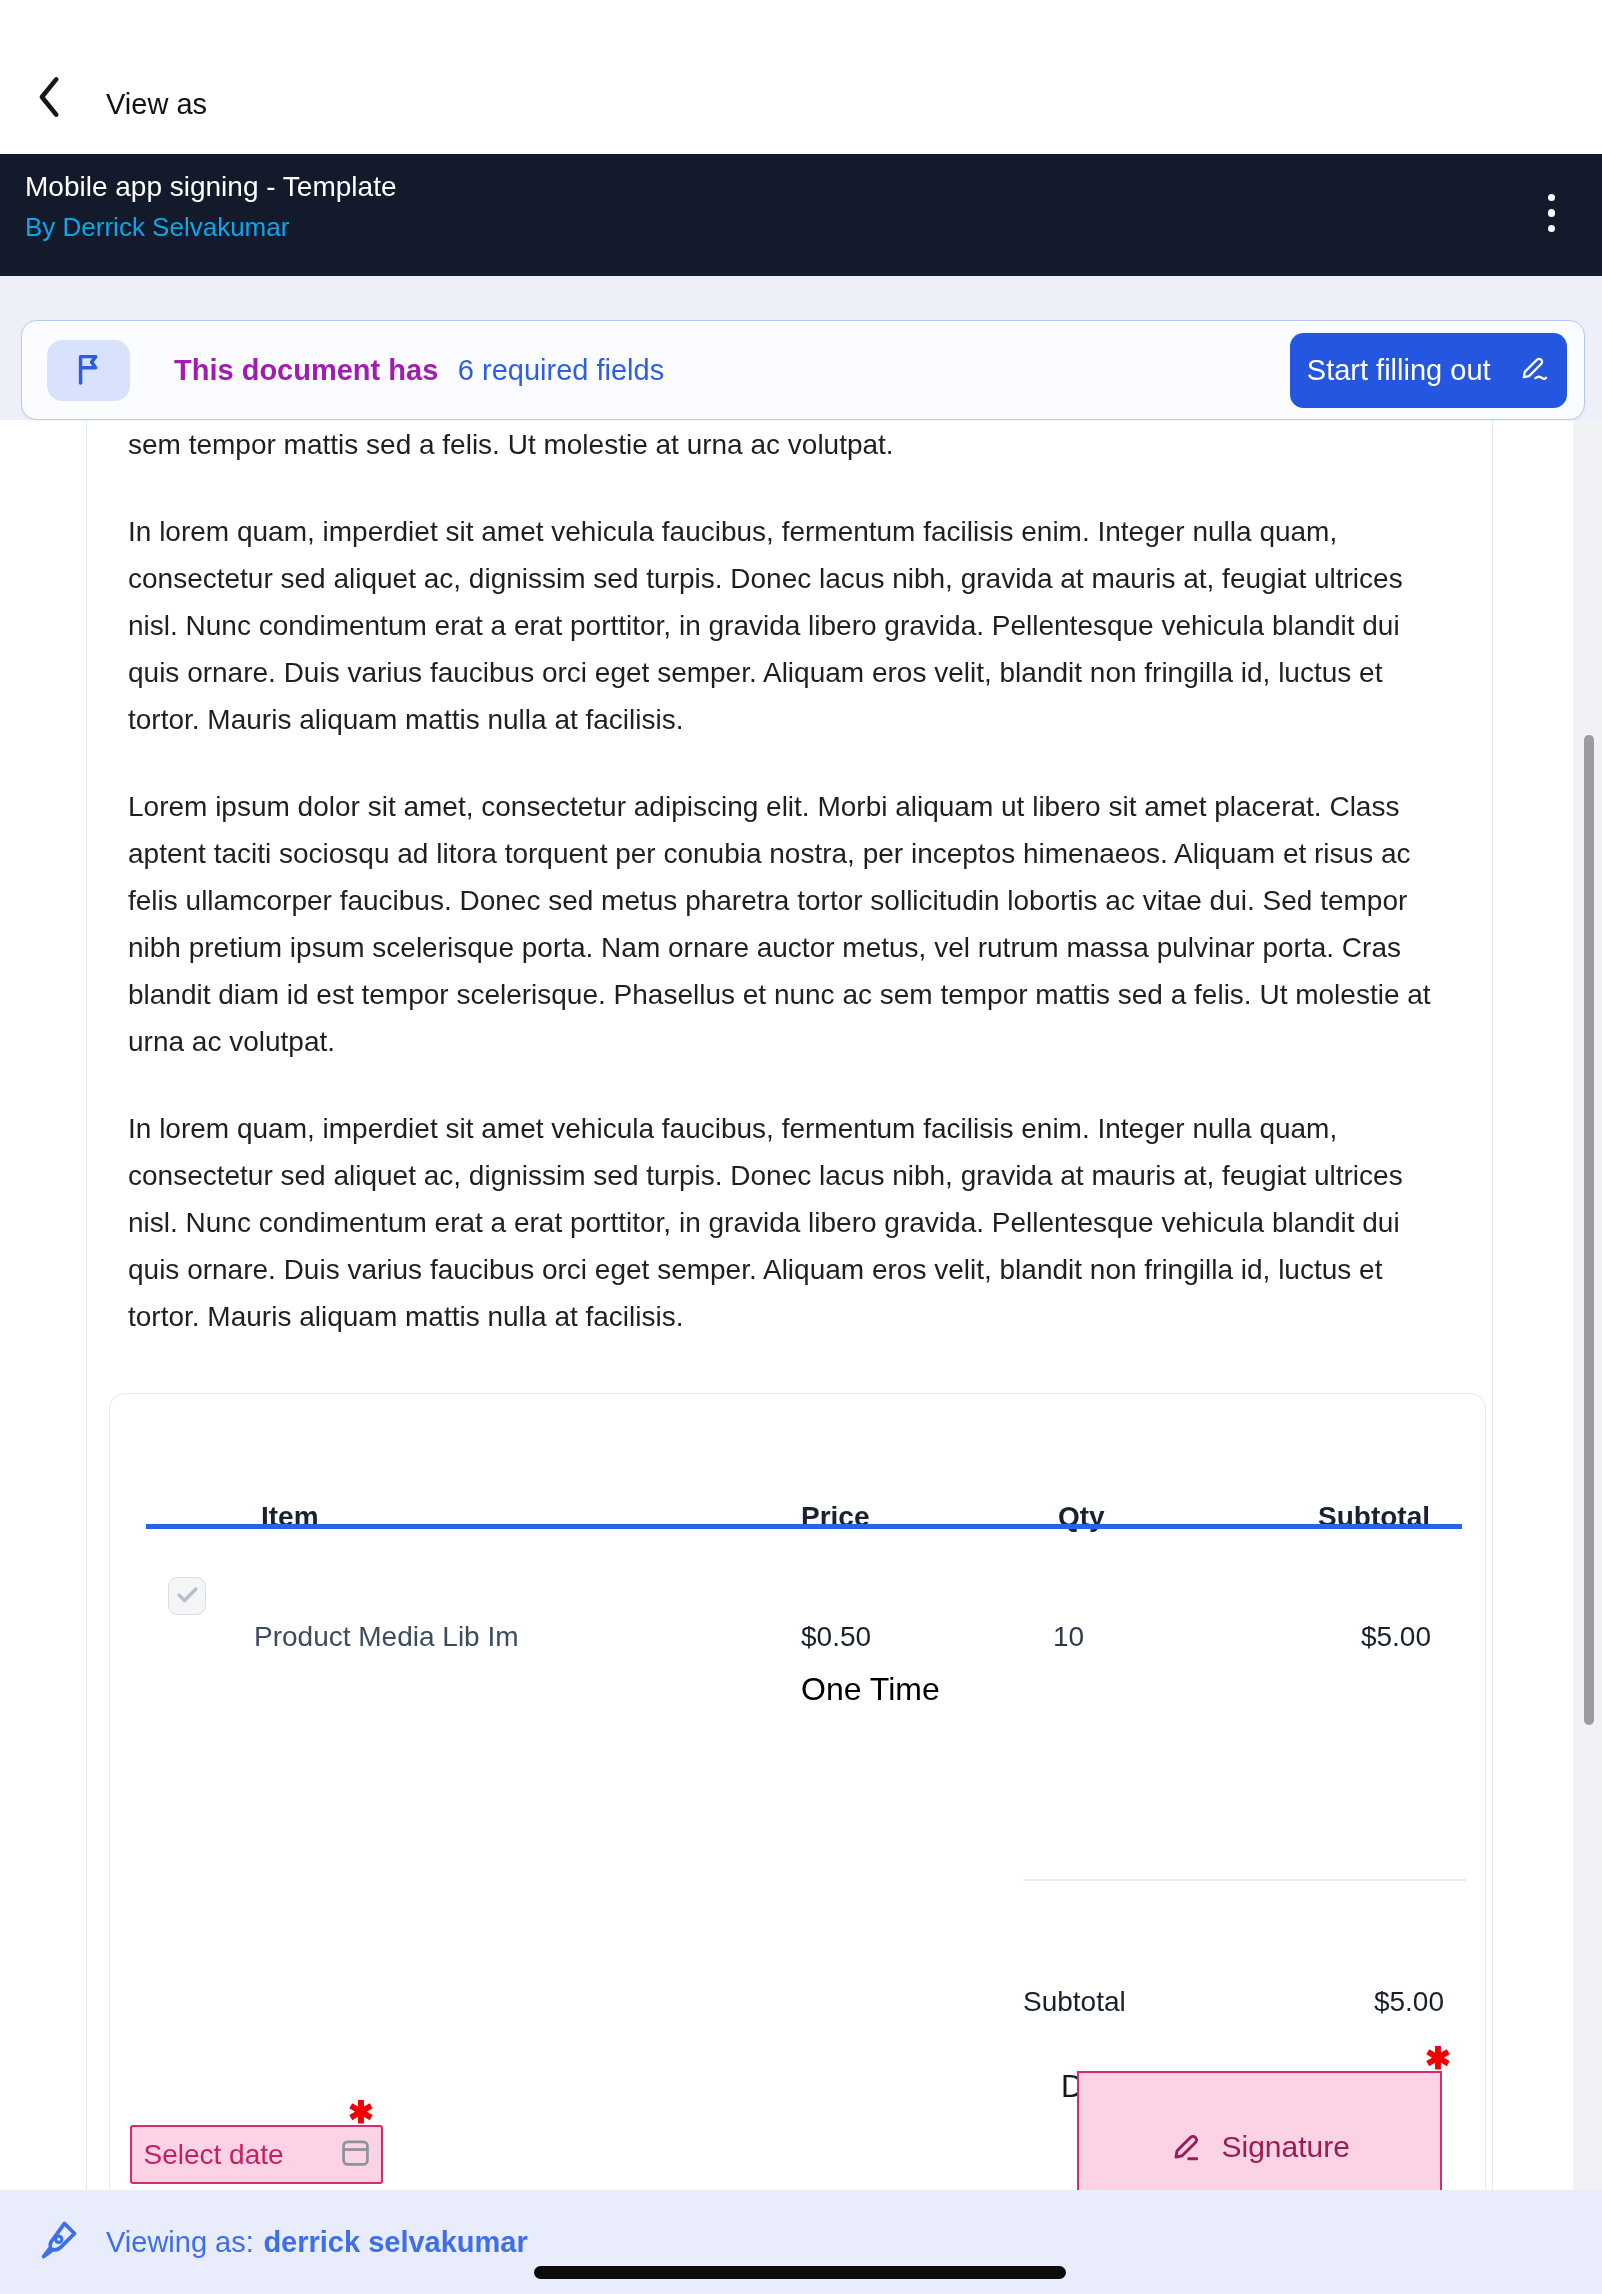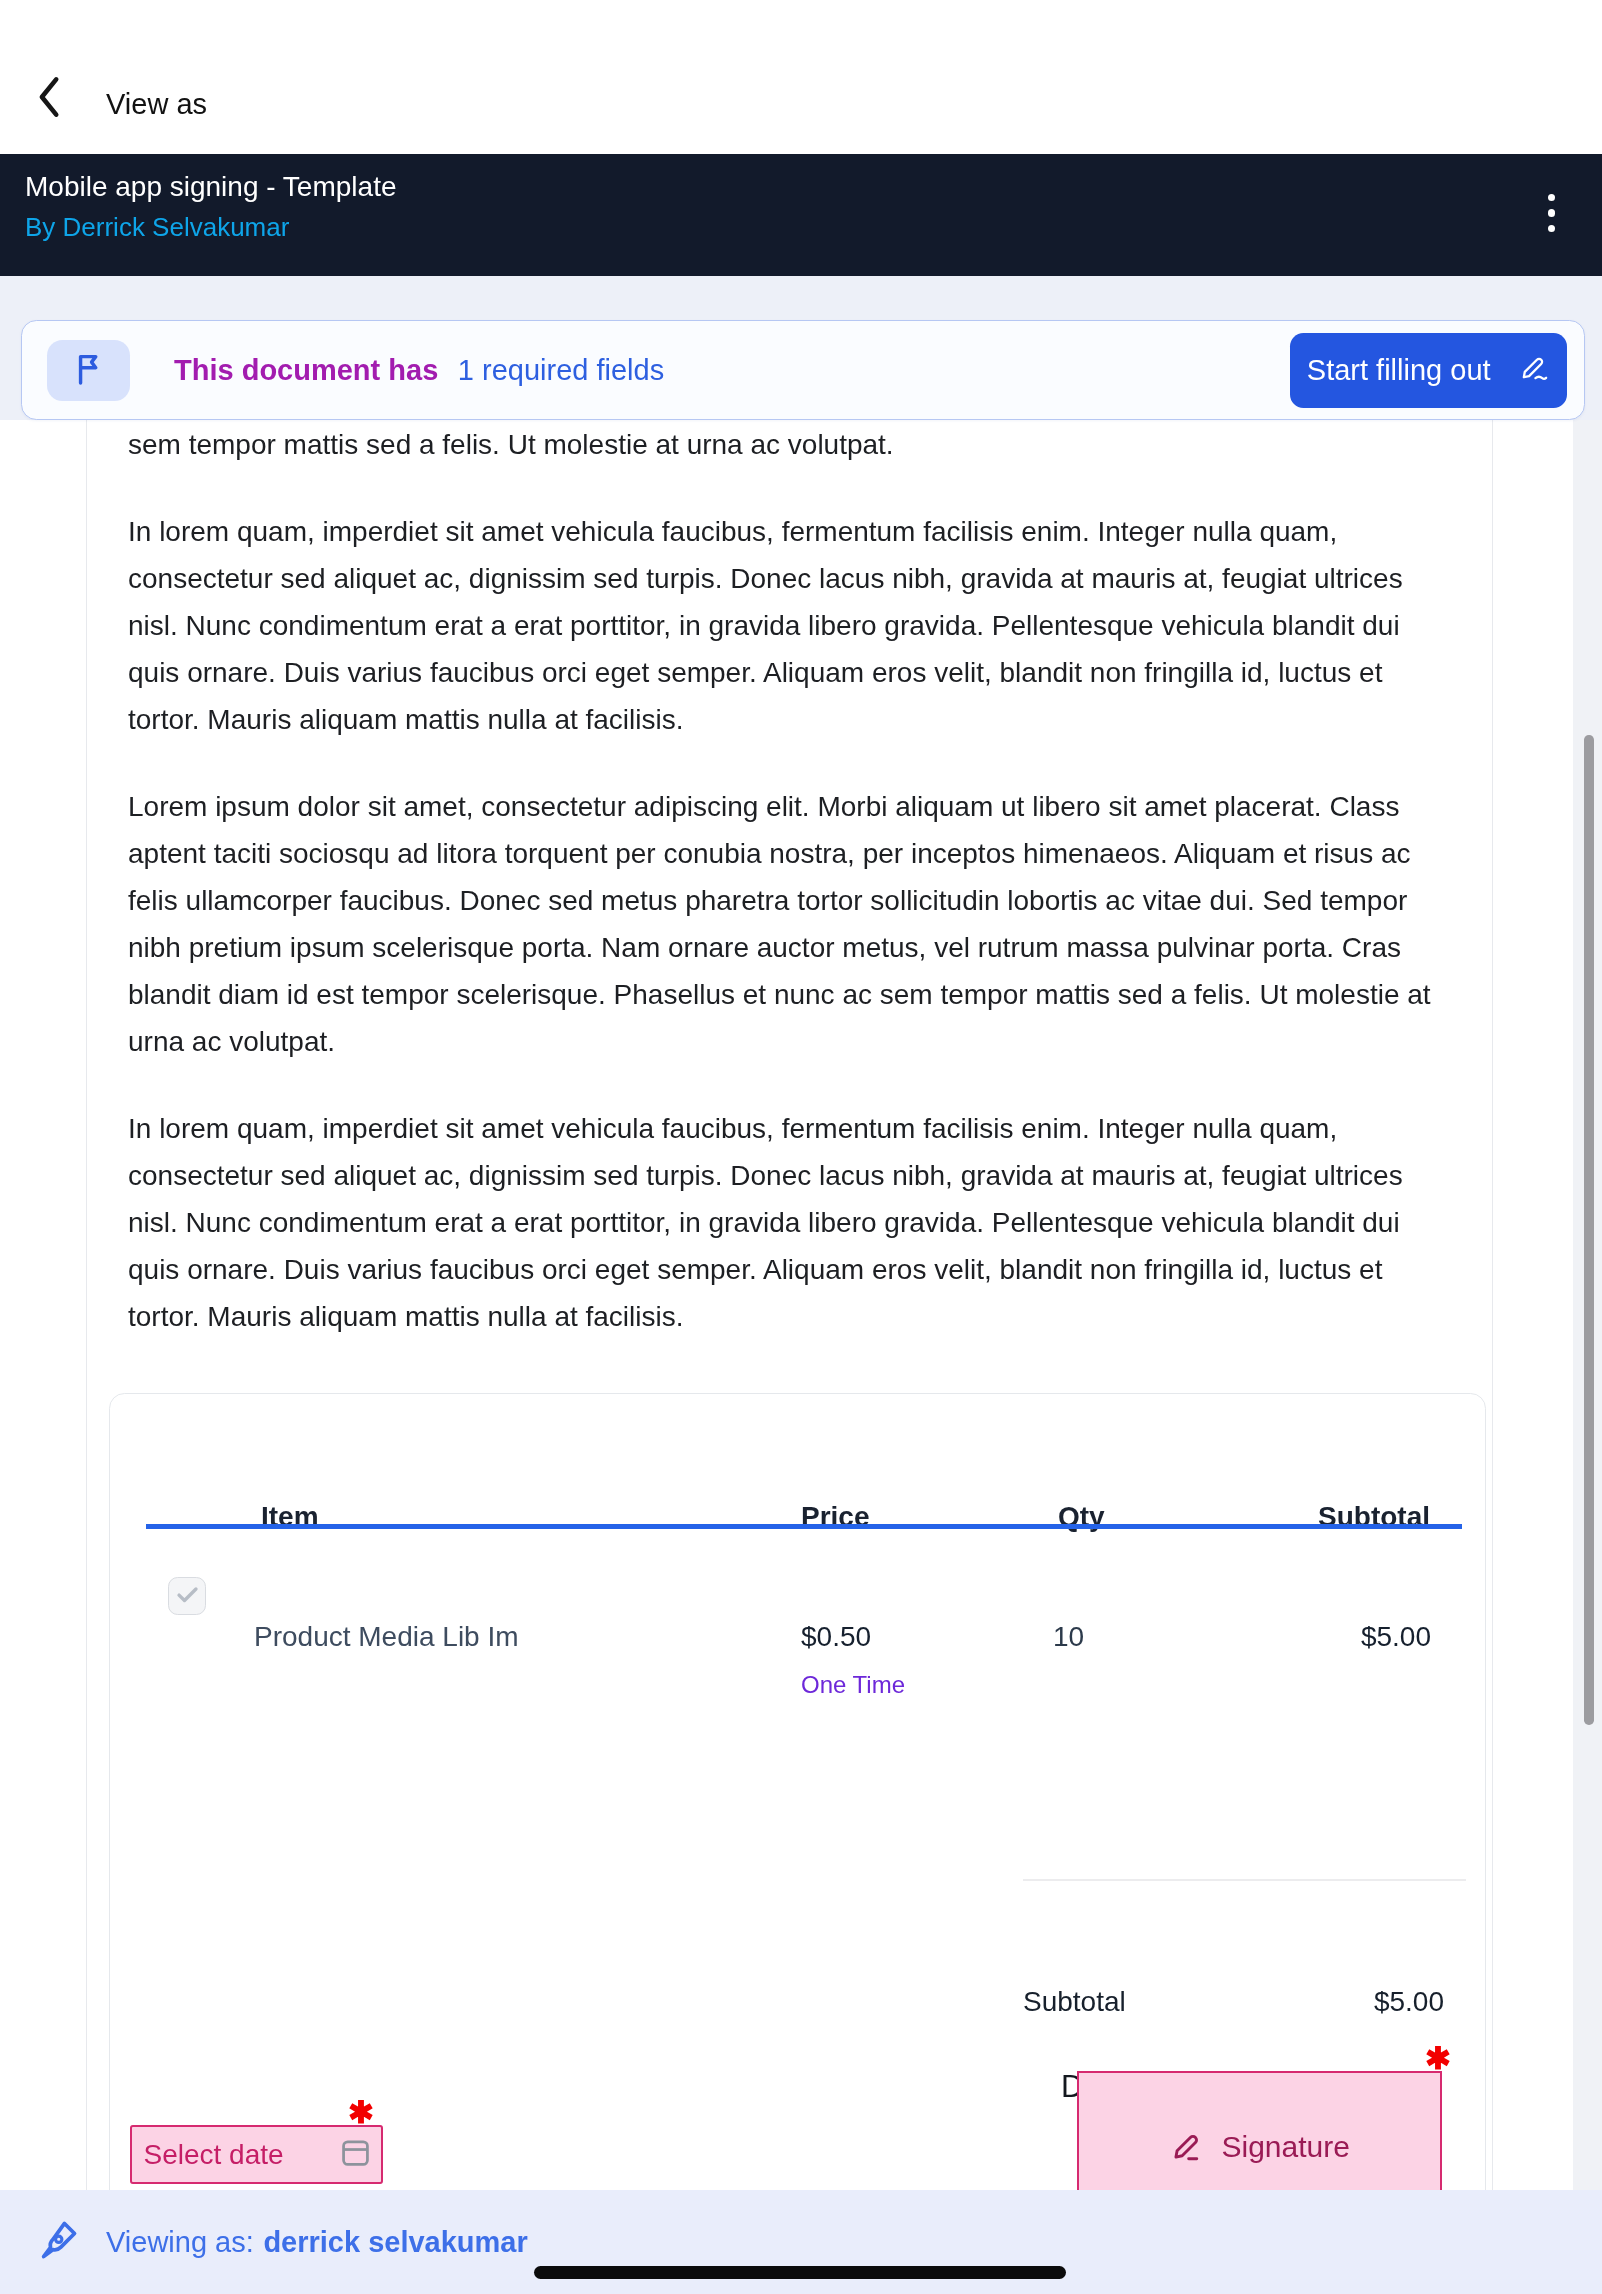--- a/index.html
+++ b/index.html
@@ -57,21 +57,21 @@
   
   .card{position:absolute;left:109px;top:1393px;width:1377px;height:961px;background:#fff;
         border:1.9px solid #e5e8ec;border-radius:15.4px;box-sizing:border-box;z-index:20;}
   .card .abs{position:absolute;margin-top:48px;}
   .th{font-size:28px;font-weight:700;color:#1a2230;}
   .blue-rule{position:absolute;left:36px;right:23px;top:130px;height:4.8px;background:#2563e8;}
   .checkbox{position:absolute;left:58px;top:183px;width:38px;height:38px;border-radius:9.6px;background:#f4f5f7;
             border:1.9px solid #d9dce1;box-sizing:border-box;display:flex;align-items:center;justify-content:center;cursor:pointer;}
   .cell{font-size:28px;color:#16202e;}
   .item-name{color:#3e4c5f;}
-  .muted{font-size:24px;color:#6d28d9;}
+  .muted{font-size:32px;color:#000000;}
   .divider{position:absolute;left:913px;top:485px;width:443px;height:1.9px;background:#ececee;}
   .sum-label{font-size:28px;color:#17202c;}
   .signer{font-size:31px;color:#14181f;}
   .frag{font-size:40px;color:#111;}
 
   
   .sig-box{position:absolute;left:967px;top:677px;width:365px;height:152px;background:#fcd3e5;
            border:2.9px solid #d62a70;box-sizing:border-box;display:flex;align-items:center;justify-content:center;
            gap:15.4px;cursor:pointer;z-index:25;}
   .sig-label{font-size:30px;color:#9a1b55;}
@@ -125,21 +125,21 @@
   <div class="banner">
     <div class="flag-chip">
       <span>
         <svg viewBox="0 0 28 28" width="37" height="37">
           <path d="M8 25 V5 M8 5 h11.5 l-3.2 4.2 3.2 4.2 H8" fill="none" stroke="#2d5cdf" stroke-width="2.6" stroke-linecap="round" stroke-linejoin="round"></path>
         </svg>
       </span>
     </div>
     <div class="banner-text">
       <span class="pre">This document has</span>
-      <span class="hl">1 required fields</span>
+      <span class="hl">6 required fields</span>
     </div>
     <div class="cta-btn">
       <span>Start filling out</span>
       <span>
         <svg viewBox="0 0 32 32" width="31" height="31">
           <path d="M6 21.5 L18.5 9 a3.1 3.1 0 0 1 4.4 4.4 L10.4 25.9 L5 27 L6 21.5 Z" fill="none" stroke="#fff" stroke-width="2.4" stroke-linejoin="round"></path>
           <path d="M17 28 q3.5 -3 7 0 q2 1.6 4 -.3" fill="none" stroke="#fff" stroke-width="2.4" stroke-linecap="round"></path>
         </svg>
       </span>
     </div>

